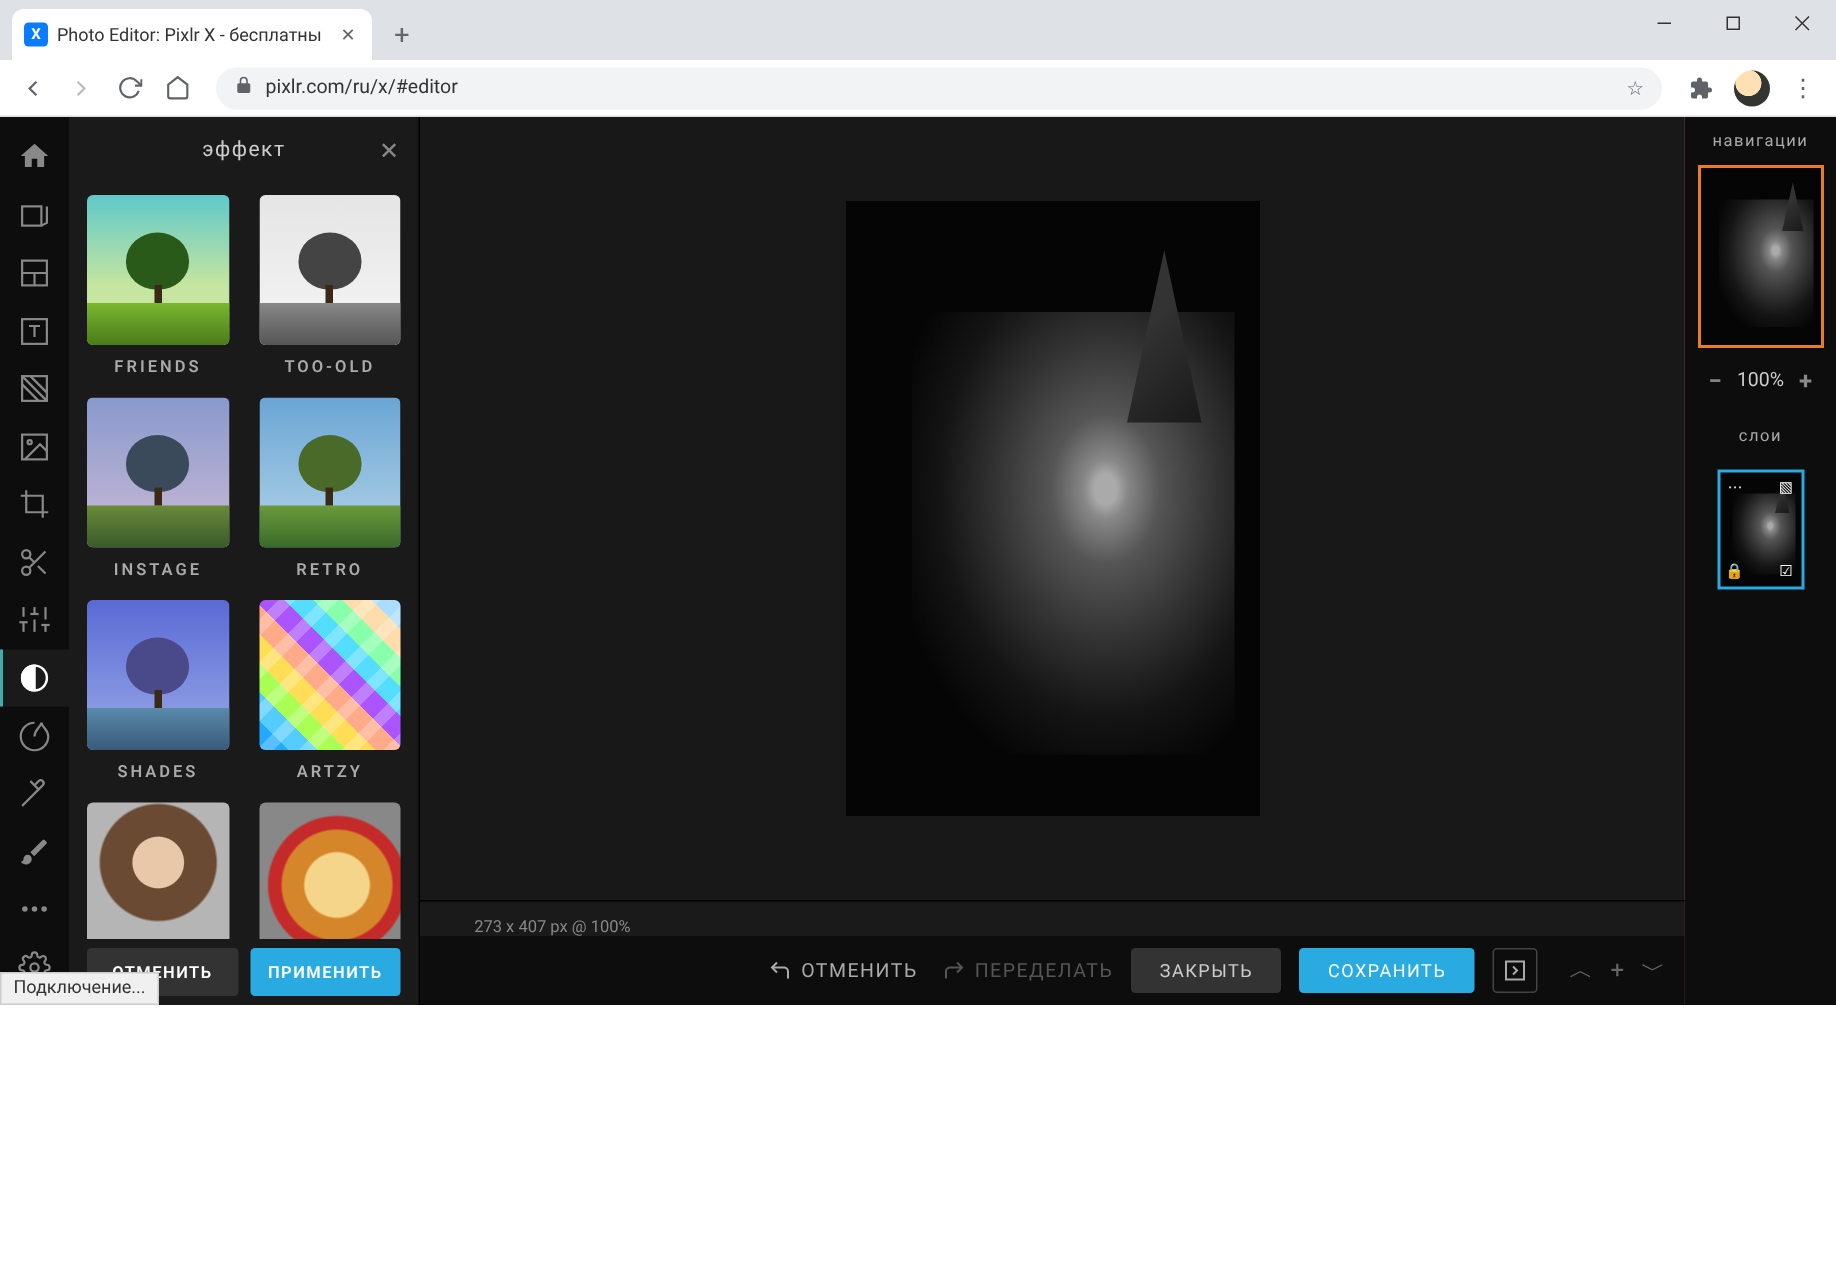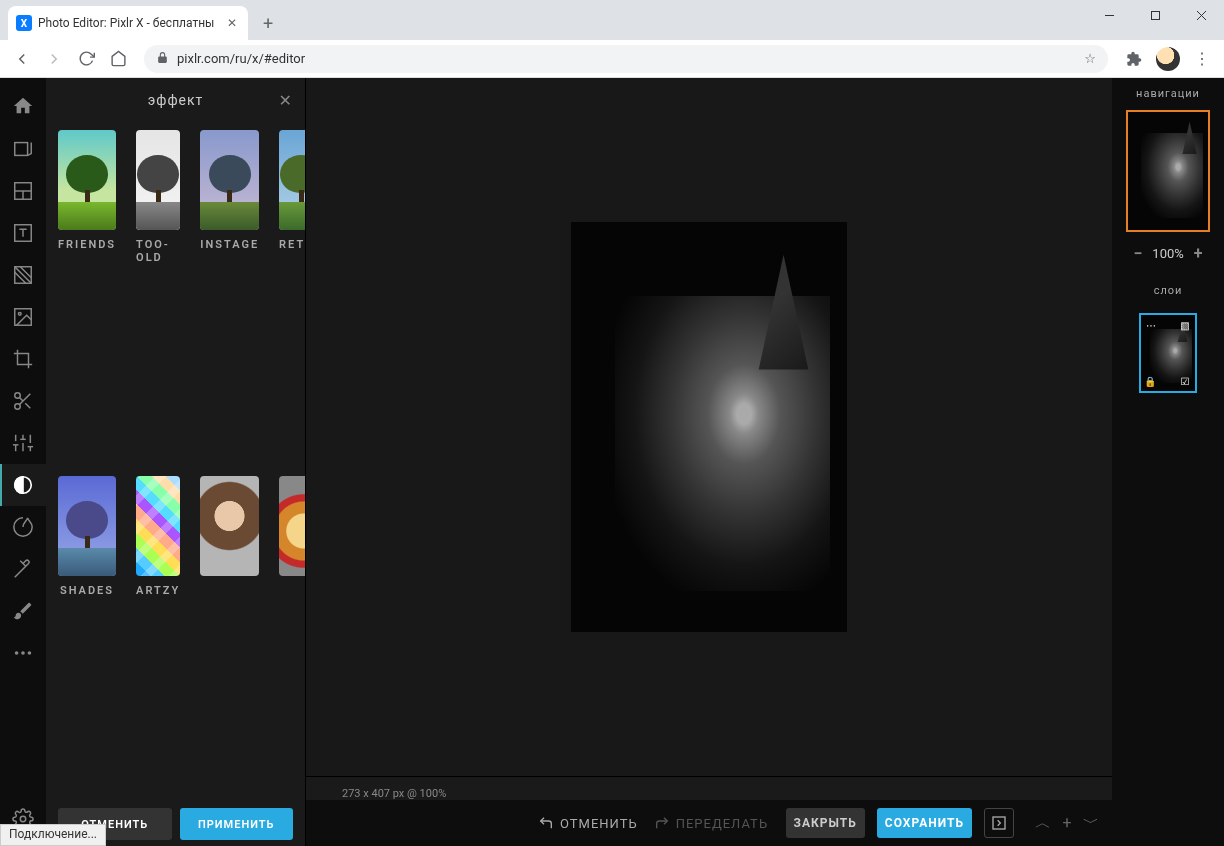--- a/index.html
+++ b/index.html
@@ -13,48 +13,48 @@
 .win-controls{margin-left:auto;display:flex;height:40px;align-self:flex-start}
 .win-btn{width:46px;height:30px;display:flex;align-items:center;justify-content:center;color:#333}
 .chrome-bar{height:38px;background:#fff;display:flex;align-items:center;padding:0 8px;gap:4px;border-bottom:1px solid #ddd}
 .nav-btn{width:28px;height:28px;display:flex;align-items:center;justify-content:center;color:#5f6368;border-radius:50%}
 .nav-btn.disabled{color:#bbb}
 .addr{flex:1;height:28px;background:#f1f3f4;border-radius:14px;display:flex;align-items:center;padding:0 12px;gap:8px;font-size:13px;color:#333;margin:0 8px}
 .addr .lock{color:#5f6368}
 .addr .star{margin-left:auto;color:#5f6368}
 .ext{width:28px;height:28px;display:flex;align-items:center;justify-content:center;color:#5f6368}
 .avatar{width:24px;height:24px;border-radius:50%;background:radial-gradient(circle at 40% 35%,#ffe0b2 40%,#333 42%);margin:0 4px}
-.app{height:768px;background:#ec4899;display:flex;position:relative}
+.app{height:592px;background:#ec4899;display:flex;position:relative}
 .left-toolbar{width:46px;background:#0d0d0d;display:flex;flex-direction:column;align-items:center;padding-top:6px}
 .tool{width:46px;height:42px;display:flex;align-items:center;justify-content:center;color:#888;position:relative}
 .tool.active{color:#fff;background:#1a1a1a}
 .tool.active::before{content:"";position:absolute;left:0;top:0;bottom:0;width:2px;background:#4aa}
 .tool svg{width:22px;height:22px}
 .tool.home{height:44px}
 .tool.settings{margin-top:auto;margin-bottom:6px}
 .effects-panel{width:260px;background:#1a1a1a;display:flex;flex-direction:column;border-right:1px solid #000}
 .panel-header{height:44px;display:flex;align-items:center;justify-content:center;position:relative;color:#ccc;font-size:14px;letter-spacing:1px}
 .panel-close{position:absolute;right:12px;color:#888;font-size:16px}
-.effects-grid{flex:1;overflow-y:auto;padding:8px 12px;display:grid;grid-template-columns:1fr 1fr 1fr 1fr;gap:14px 20px}
+.effects-grid{flex:1;overflow-y:auto;padding:8px 12px;display:grid;grid-template-columns:1fr 1fr;gap:14px 20px}
 .effect-item{display:flex;flex-direction:column;align-items:center;gap:8px}
 .effect-thumb{width:100%;height:100px;border-radius:4px;position:relative;overflow:hidden}
 .effect-label{font-size:11px;color:#aaa;letter-spacing:2px;font-weight:600}
 .panel-footer{height:44px;display:flex;gap:8px;padding:6px 12px}
 .pbtn{flex:1;border:none;border-radius:3px;font-size:11px;font-weight:600;letter-spacing:1px;color:#fff}
 .pbtn.cancel{background:#333}
 .pbtn.apply{background:#29abe2}
 .canvas-area{flex:1;background:#181818;display:flex;flex-direction:column;position:relative}
 .canvas-view{flex:1;display:flex;align-items:center;justify-content:center}
 .canvas-img{width:276px;height:410px;background:#050505;position:relative;overflow:hidden}
 .canvas-status{height:24px;background:#1a1a1a;border-top:1px solid #000;display:flex;align-items:flex-end;padding-left:36px;color:#888;font-size:11px}
 .bottom-bar{height:46px;background:#0d0d0d;display:flex;align-items:center;justify-content:flex-end;padding:0 12px;gap:12px}
 .hist{display:flex;align-items:center;gap:16px;margin-right:auto;margin-left:220px}
 .hist-btn{display:flex;align-items:center;gap:6px;color:#aaa;font-size:13px;letter-spacing:1px}
 .hist-btn.disabled{color:#555}
-.abtn{height:30px;padding:0 8px;border:none;border-radius:3px;font-size:12px;font-weight:700;letter-spacing:1px}
+.abtn{height:30px;padding:0 19px;border:none;border-radius:3px;font-size:12px;font-weight:400;letter-spacing:1px}
 .abtn.close{background:#333;color:#ccc}
 .abtn.save{background:#29abe2;color:#fff}
 .expand-btn{width:30px;height:30px;display:flex;align-items:center;justify-content:center;color:#aaa;border:1px solid #444;border-radius:3px}
 .layer-ctl{display:flex;gap:6px;margin-left:8px}
 .layer-ctl span{color:#666;width:18px;text-align:center}
 .right-panel{width:112px;background:#0d0d0d;display:flex;flex-direction:column;align-items:center}
 .rp-title{height:30px;display:flex;align-items:center;justify-content:center;font-size:11px;color:#aaa;letter-spacing:1px}
 .nav-thumb{width:84px;height:122px;border:2px solid #e67e22;background:#050505;position:relative;overflow:hidden;margin-top:2px}
 .zoom{display:flex;align-items:center;gap:10px;margin-top:12px;color:#ccc;font-size:13px}
 .zoom .zb{color:#888;font-size:16px;font-weight:bold}

